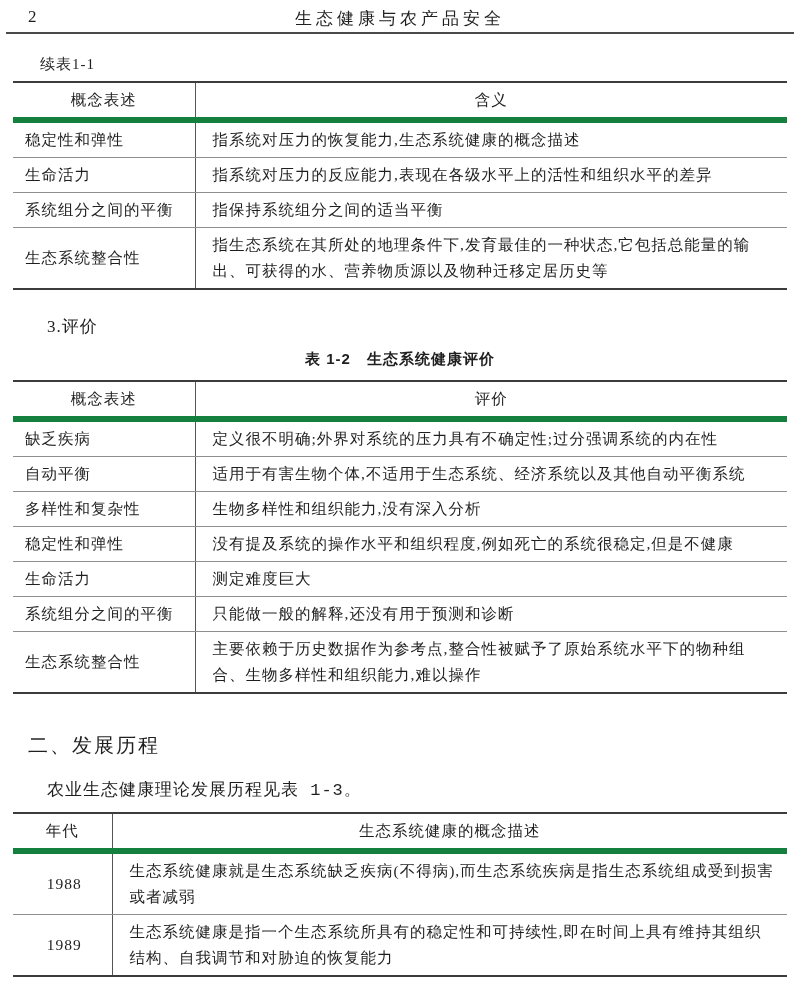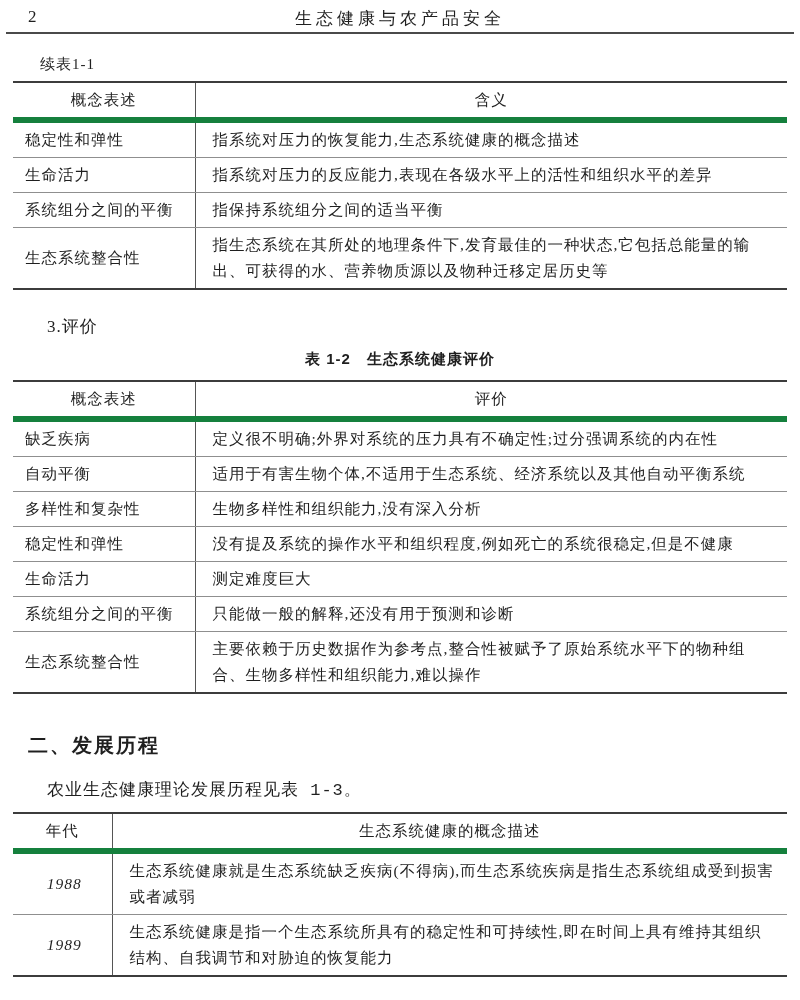--- a/index.html
+++ b/index.html
@@ -22,31 +22,31 @@
   table.doc-table td { border-bottom:1px solid #8f8f8f; vertical-align:middle; }
   table.doc-table tr:last-child td { border-bottom:none; }
   table.doc-table th:first-child, table.doc-table td:first-child { border-right:1px solid #555; }
   table.doc-table td:first-child { padding:4px 8px 4px 12px; }
   table.doc-table td:last-child { padding:4px 10px 4px 17px; }
   .tbl-1 { margin-top:7px; }
   .tbl-1 col.c1, .tbl-2 col.c1 { width:182px; }
   .tbl-2 { margin-top:11px; }
   .tbl-3 { margin-top:11px; }
   .tbl-3 col.c1 { width:99px; }
-  .tbl-3 td:first-child { text-align:center; padding:4px 4px;font-style:italic; }
+  .tbl-3 td:first-child { text-align:center; padding:4px 4px; }
 
   .para { font-size:17px; letter-spacing:1px; margin-left:34px; }
   .sub-heading { margin-top:25px; font-size:17px; letter-spacing:1px; }
   .para-normal { margin-top:7px; }
 
   .tbl-caption { margin-top:12px; text-align:center;
     font-family:"Liberation Sans","DejaVu Sans",sans-serif; font-weight:bold; font-size:15px; letter-spacing:1px; }
 
   .section-heading { margin:38px 0 0 15px;
-    font-family:"Liberation Sans","DejaVu Sans",sans-serif; font-weight:bold; font-size:20px; letter-spacing:2px; }
+    font-family:"Liberation Sans","DejaVu Sans",sans-serif; font-weight:normal; font-size:20px; letter-spacing:2px; }
   .section-para { margin-top:19px;font-family:Liberation Mono, monospace; }
   .caption-3 { margin-top:21px; }
 </style>
 </head>
 <body>
 
 <div class="page">
 
   <div class="running-head">
     <span class="page-number">2</span>

